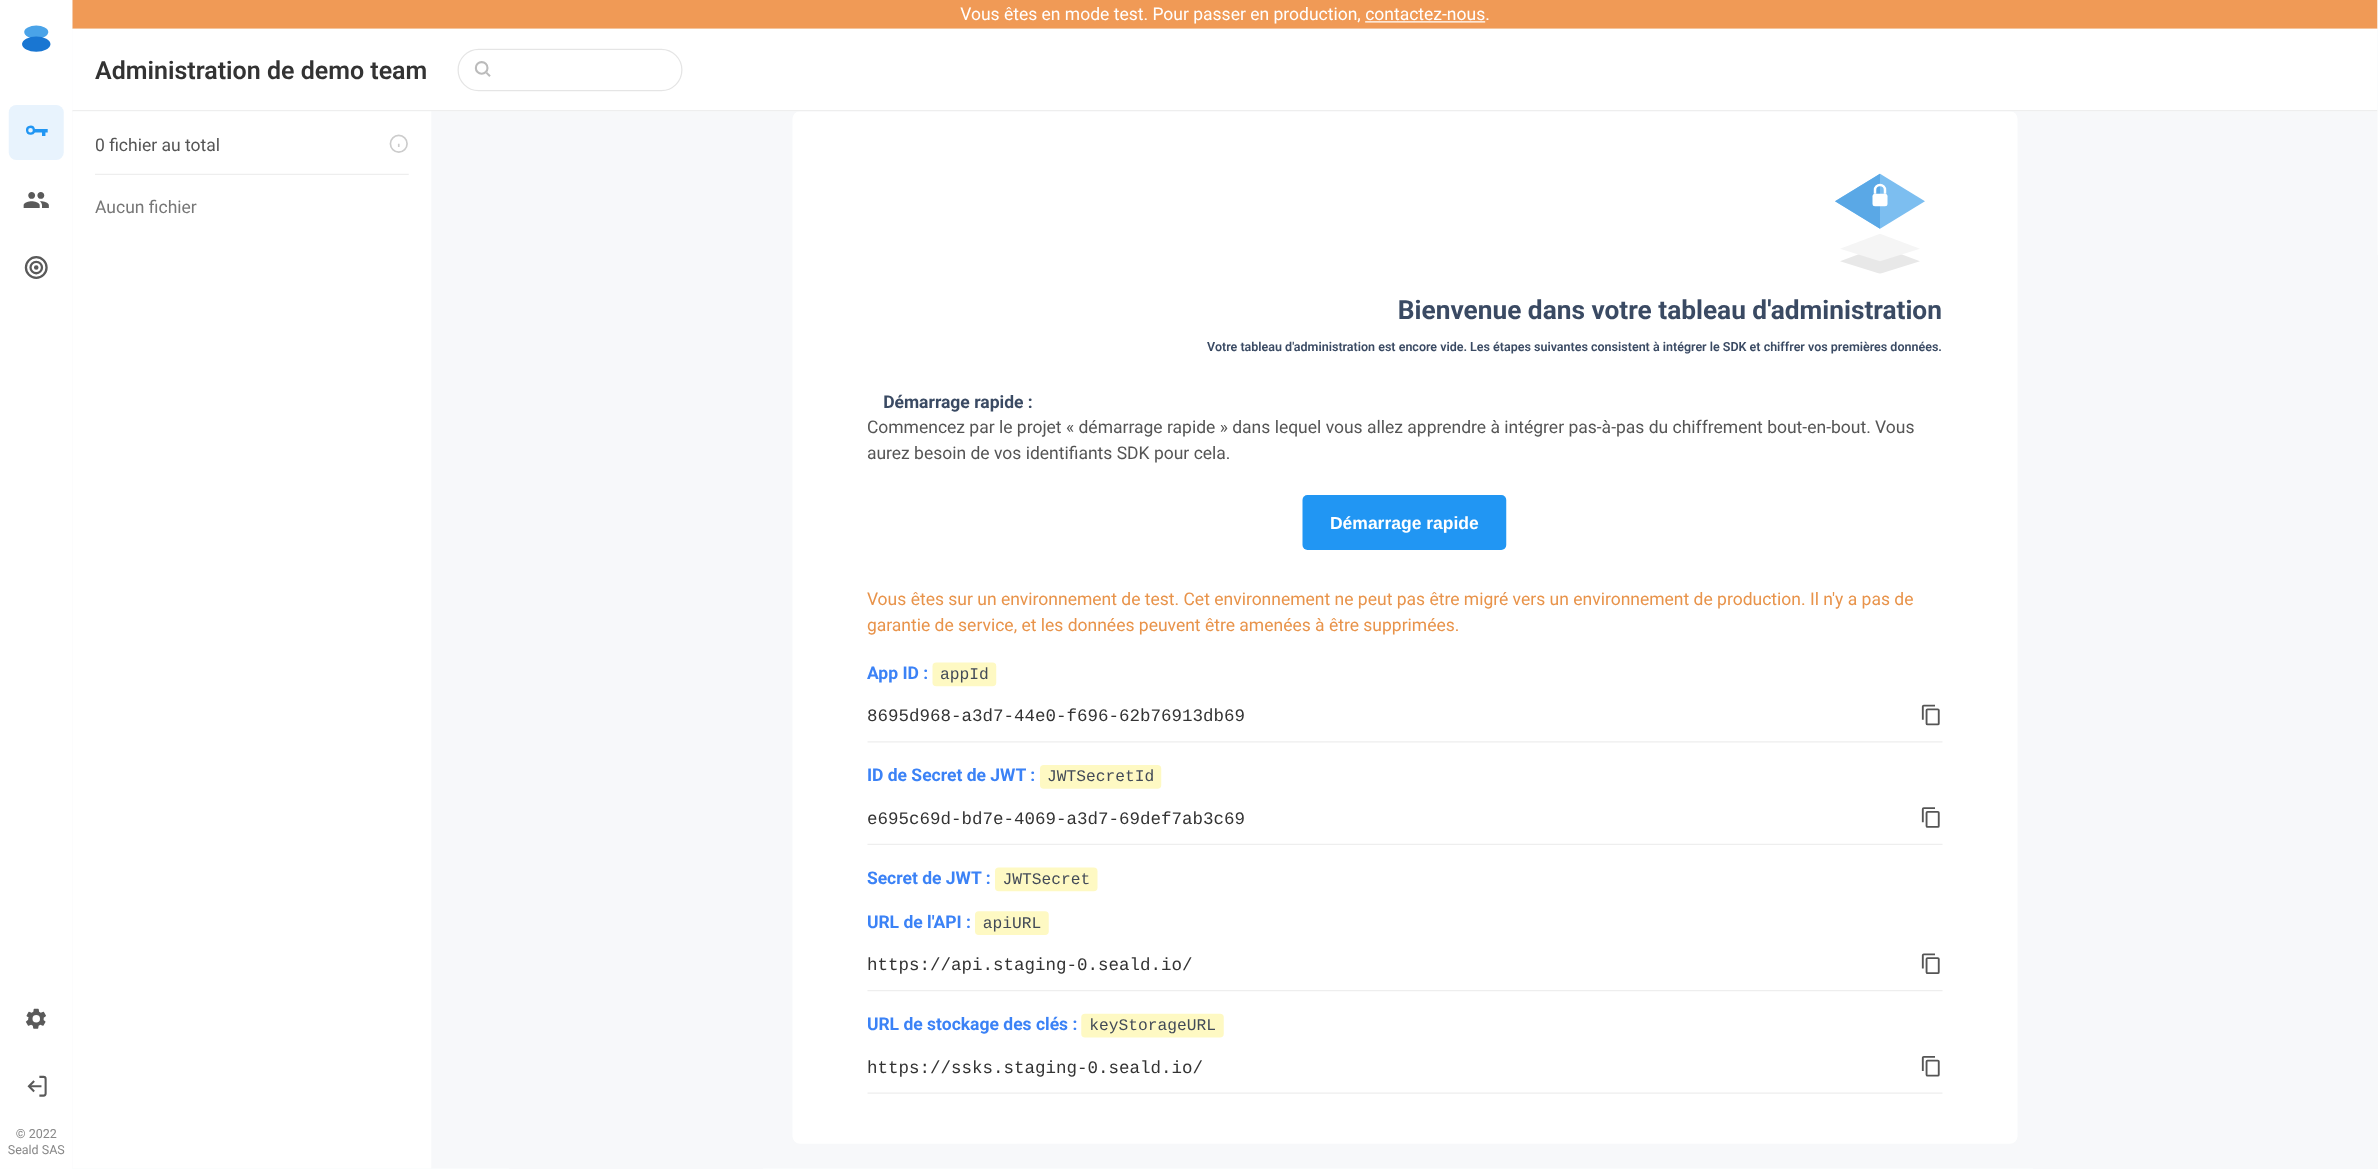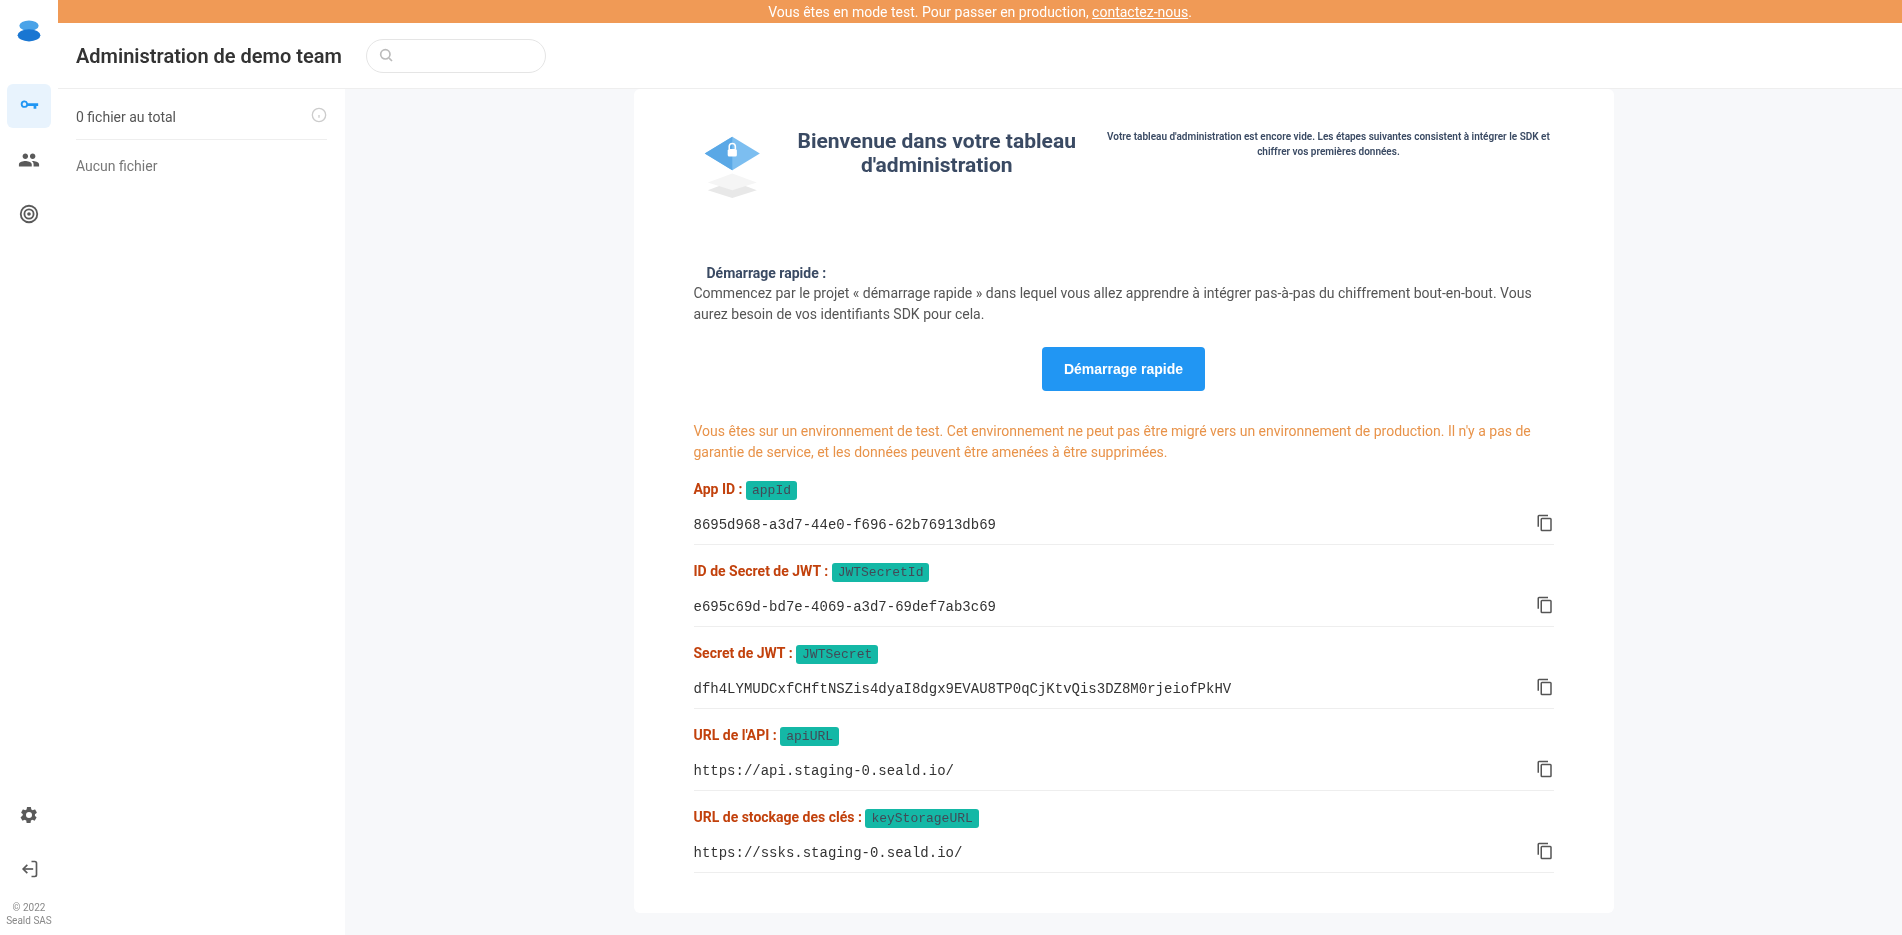--- a/index.html
+++ b/index.html
@@ -30,36 +30,36 @@
 
 .secondary-panel { width: 287px; background: #fff; padding: 0 18px; }
 .file-summary { display: flex; align-items: center; justify-content: space-between; padding: 18px 0 12px 0; border-bottom: 1px solid #eee; }
 .file-summary-text { font-size: 14px; color: #555; }
 .info-icon { color: #ccc; }
 .empty-state { font-size: 14px; color: #777; padding: 18px 0; }
 
 .content-scroll { flex: 1; overflow-y: auto; padding: 0 125px 0 125px; }
 .card { background: #fff; border-radius: 6px; margin: 0 auto; max-width: 980px; padding: 40px 60px 40px 60px; }
 
-.hero { display: flex; flex-direction: row; align-items: flex-start; text-align: center; }
+.hero { display: flex; flex-direction: column; align-items: flex-end; text-align: center; }
 .hero-img { width: 100px; height: 90px; margin-bottom: 18px; }
 .hero h2 { font-size: 21px; font-weight: 700; color: #3a4a63; margin-bottom: 10px; }
 .hero p.sub { font-size: 10px; font-weight: 600; color: #3a4a63; line-height: 1.5; max-width: 780px; }
 
 .quickstart { margin-top: 28px; }
 .qs-title { font-size: 14px; font-weight: 700; color: #3a4a63; padding-left: 13px; }
 .qs-body { font-size: 14px; color: #555; line-height: 1.5; margin-top: 2px; }
 .btn-row { display: flex; justify-content: center; margin-top: 22px; }
 .btn-primary { background: #2196f3; color: #fff; border: none; border-radius: 4px; padding: 14px 22px; font-size: 14px; font-weight: 600; cursor: pointer; }
 
 .warning { color: #e8934a; font-size: 14px; line-height: 1.5; margin-top: 30px; }
 
 .cred { margin-top: 16px; }
-.cred-label { font-size: 14px; font-weight: 700; color: #c2410c; display: inline; }
-.cred-code { background: #14b8a6; color: #424a57; font-family: "SFMono-Regular", Consolas, "Liberation Mono", Menlo, monospace; font-size: 13px; padding: 2px 6px; border-radius: 3px; }
+.cred-label { font-size: 14px; font-weight: 700; color: #3b82f6; display: inline; }
+.cred-code { background: #fef9c3; color: #424a57; font-family: "SFMono-Regular", Consolas, "Liberation Mono", Menlo, monospace; font-size: 13px; padding: 2px 6px; border-radius: 3px; }
 .cred-row { display: flex; align-items: center; justify-content: space-between; margin-top: 16px; border-bottom: 1px solid #eee; padding-bottom: 8px; }
 .cred-value { font-family: "SFMono-Regular", Consolas, "Liberation Mono", Menlo, monospace; font-size: 14px; color: #333; word-break: break-all; }
 .copy-btn { color: #555; cursor: pointer; flex-shrink: 0; margin-left: 12px; }
 </style>
 </head>
 <body>
 
 <div class="app">
   <div class="sidebar">
     <div class="logo">
@@ -181,26 +181,20 @@
             <div class="cred-row">
               <span class="cred-value">e695c69d-bd7e-4069-a3d7-69def7ab3c69</span>
               <span class="copy-btn"><svg width="18" height="18" viewBox="0 0 24 24" fill="currentColor">
                     <path d="M16 1H4a2 2 0 0 0-2 2v14h2V3h12V1zm3 4H8a2 2 0 0 0-2 2v14a2 2 0 0 0 2 2h11a2 2 0 0 0 2-2V7a2 2 0 0 0-2-2zm0 16H8V7h11v14z"></path>
                   </svg></span>
             </div>
           </div>
 
           <div class="cred">
             <span class="cred-label">Secret de JWT : </span><span class="cred-code">JWTSecret</span>
-            <div class="cred-row">
-              <span class="cred-value">dfh4LYMUDCxfCHftNSZis4dyaI8dgx9EVAU8TP0qCjKtvQis3DZ8M0rjeiofPkHV</span>
-              <span class="copy-btn"><svg width="18" height="18" viewBox="0 0 24 24" fill="currentColor">
-                    <path d="M16 1H4a2 2 0 0 0-2 2v14h2V3h12V1zm3 4H8a2 2 0 0 0-2 2v14a2 2 0 0 0 2 2h11a2 2 0 0 0 2-2V7a2 2 0 0 0-2-2zm0 16H8V7h11v14z"></path>
-                  </svg></span>
-            </div>
           </div>
 
           <div class="cred">
             <span class="cred-label">URL de l'API : </span><span class="cred-code">apiURL</span>
             <div class="cred-row">
               <span class="cred-value">https://api.staging-0.seald.io/</span>
               <span class="copy-btn"><svg width="18" height="18" viewBox="0 0 24 24" fill="currentColor">
                     <path d="M16 1H4a2 2 0 0 0-2 2v14h2V3h12V1zm3 4H8a2 2 0 0 0-2 2v14a2 2 0 0 0 2 2h11a2 2 0 0 0 2-2V7a2 2 0 0 0-2-2zm0 16H8V7h11v14z"></path>
                   </svg></span>
             </div>

